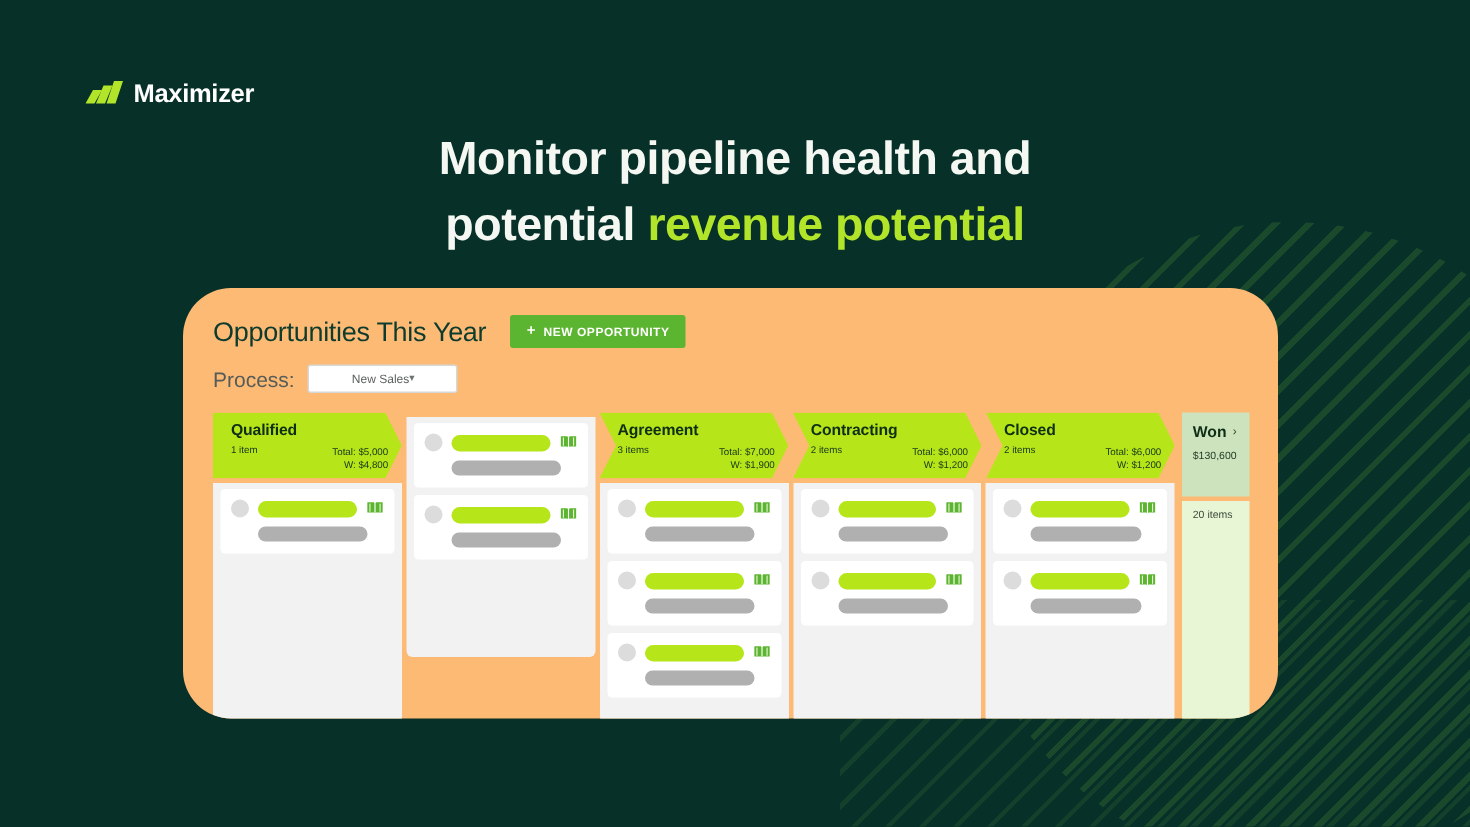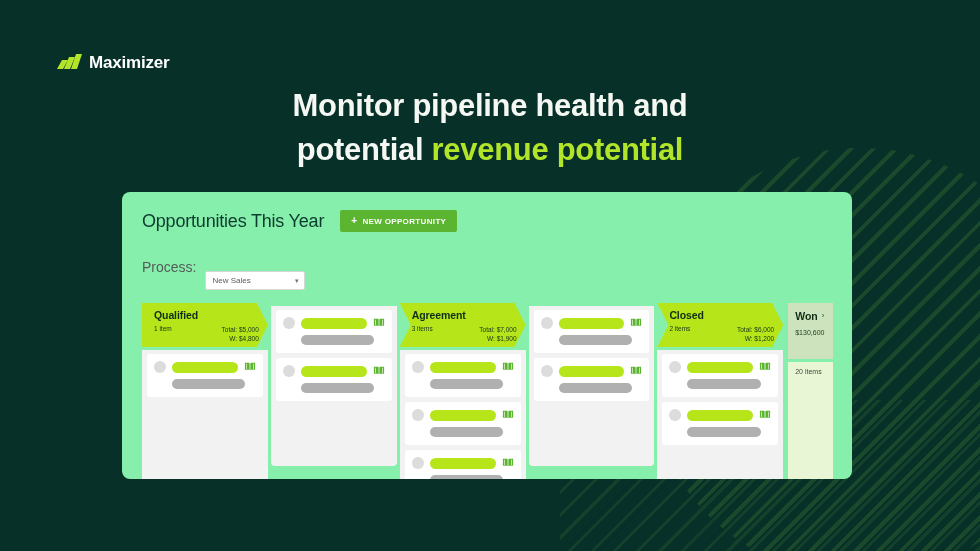--- a/index.html
+++ b/index.html
@@ -31,43 +31,43 @@
   
   .headline{
     position:absolute;left:0;top:84px;width:980px;text-align:center;
     color:#f4f7f2;font-size:31px;font-weight:bold;line-height:1.42;letter-spacing:-.3px;
   }
   .headline .hl-accent{color:#b2e52a;}
 
   
   .app-card{
     position:absolute;left:122px;top:192px;width:730px;height:287px;
-    background:#86efac;border-radius:8px;overflow:hidden;
+    background:#fdba74;border-radius:32px;overflow:hidden;
   }
   .app-head{padding:18px 20px 0 20px;}
   .title-row{display:flex;align-items:center;gap:16px;}
   .app-title{font-size:18px;color:#0d3b2e;font-weight:500;letter-spacing:-.2px;}
   .new-opp-btn{
     background:#5cb531;color:#fff;border:none;border-radius:2px;
     font-size:8px;font-weight:bold;letter-spacing:.35px;
     padding:6px 11px;display:inline-flex;align-items:center;gap:5px;cursor:pointer;
     font-family:"Liberation Sans", sans-serif;
   }
   .plus-icon{font-size:10px;line-height:1;font-weight:bold;}
   .process-row{display:flex;align-items:center;gap:9px;margin-top:11px;}
   .process-label{font-size:14px;color:#555c59;}
   .select-box{
     width:86px;height:17px;border:1px solid #d5d8d6;border-radius:2px;background:#fff;
-    display:flex;align-items:center;justify-content:space-between;padding:0 6px;cursor:pointer;margin-top:28px;
+    display:flex;align-items:center;justify-content:center;padding:0 6px;cursor:pointer;
   }
   .select-value{font-size:8px;color:#5a605d;}
   .caret{font-size:7px;color:#6d736f;line-height:1;}
 
   
-  .board{display:flex;margin:13px 0 0 20px;width:694px;height:207px;align-items:flex-start;}
+  .board{display:flex;margin:13px 0 0 20px;width:694px;height:207px;align-items:flex-start;justify-content:flex-end;}
   .stage-col{position:relative;margin-right:3px;}
   .stage-col.w-norm{width:132px;}
   .stage-head{
     position:relative;height:44px;background:#b6e619;color:#0f2e16;
     padding:7px 9px 0 12px;box-sizing:border-box;
     clip-path:polygon(0 0, calc(100% - 11px) 0, 100% 50%, calc(100% - 11px) 100%, 0 100%, 11px 50%);
   }
   .stage-col.first .stage-head{
     clip-path:polygon(0 0, calc(100% - 11px) 0, 100% 50%, calc(100% - 11px) 100%, 0 100%);
   }
@@ -239,20 +239,27 @@
                 <path d="M14.8 2.4H9.6c-.6 0-1.1.45-1.1 1v9.2c0-.55.5-1 1.1-1h5.2z" fill="#5cb531"></path>
                 <rect x="3" y="3.6" width="1" height="7.3" fill="#e9f6d5"></rect>
                 <rect x="12" y="3.6" width="1" height="7.3" fill="#e9f6d5"></rect>
               </svg>
             </div>
             <div class="sk-bar-grey"></div>
           </div>
         </div>
       </div>
       <div class="stage-col w-norm">
+        <div class="stage-head">
+          <div class="stage-name">Contracting</div>
+          <div class="stage-meta">
+            <span class="stage-count">2 items</span>
+            <span class="stage-amounts"><span>Total: $6,000</span><br><span>W: $1,200</span></span>
+          </div>
+        </div>
         <div class="col-body">
           <div class="opp-card">
             <div class="opp-row">
               <div class="sk-avatar"></div>
               <div class="sk-bar-green"></div>
               <svg class="book-icon" viewBox="0 0 16 16">
                 <path d="M1.2 2.4h5.2c.6 0 1.1.45 1.1 1v9.2c0-.55-.5-1-1.1-1H1.2z" fill="#5cb531"></path>
                 <path d="M14.8 2.4H9.6c-.6 0-1.1.45-1.1 1v9.2c0-.55.5-1 1.1-1h5.2z" fill="#5cb531"></path>
                 <rect x="3" y="3.6" width="1" height="7.3" fill="#e9f6d5"></rect>
                 <rect x="12" y="3.6" width="1" height="7.3" fill="#e9f6d5"></rect>

